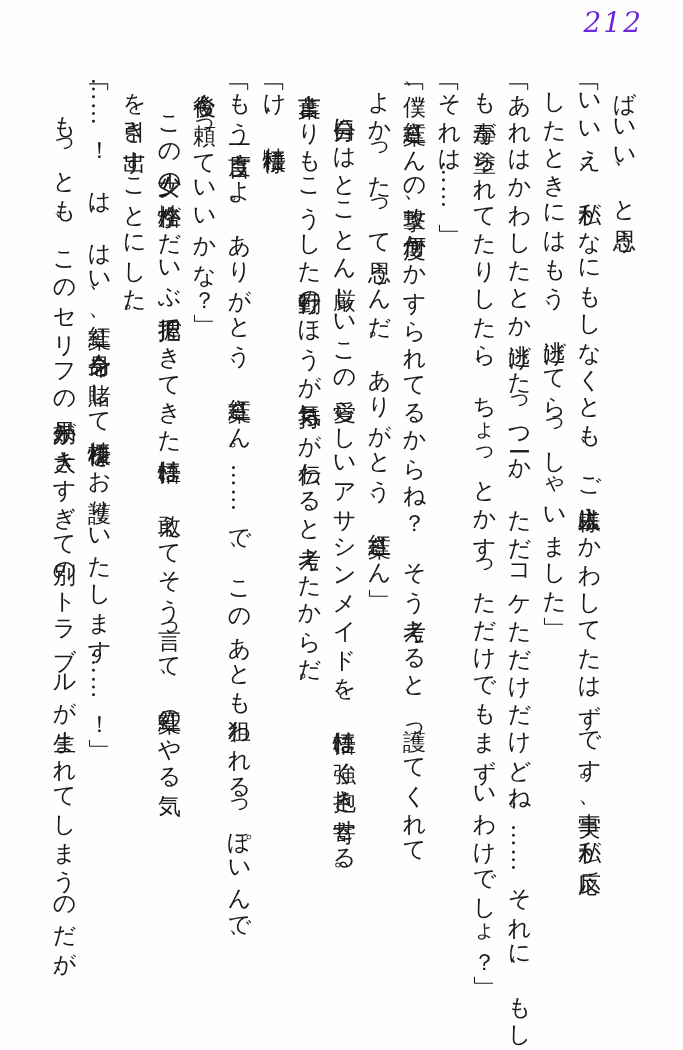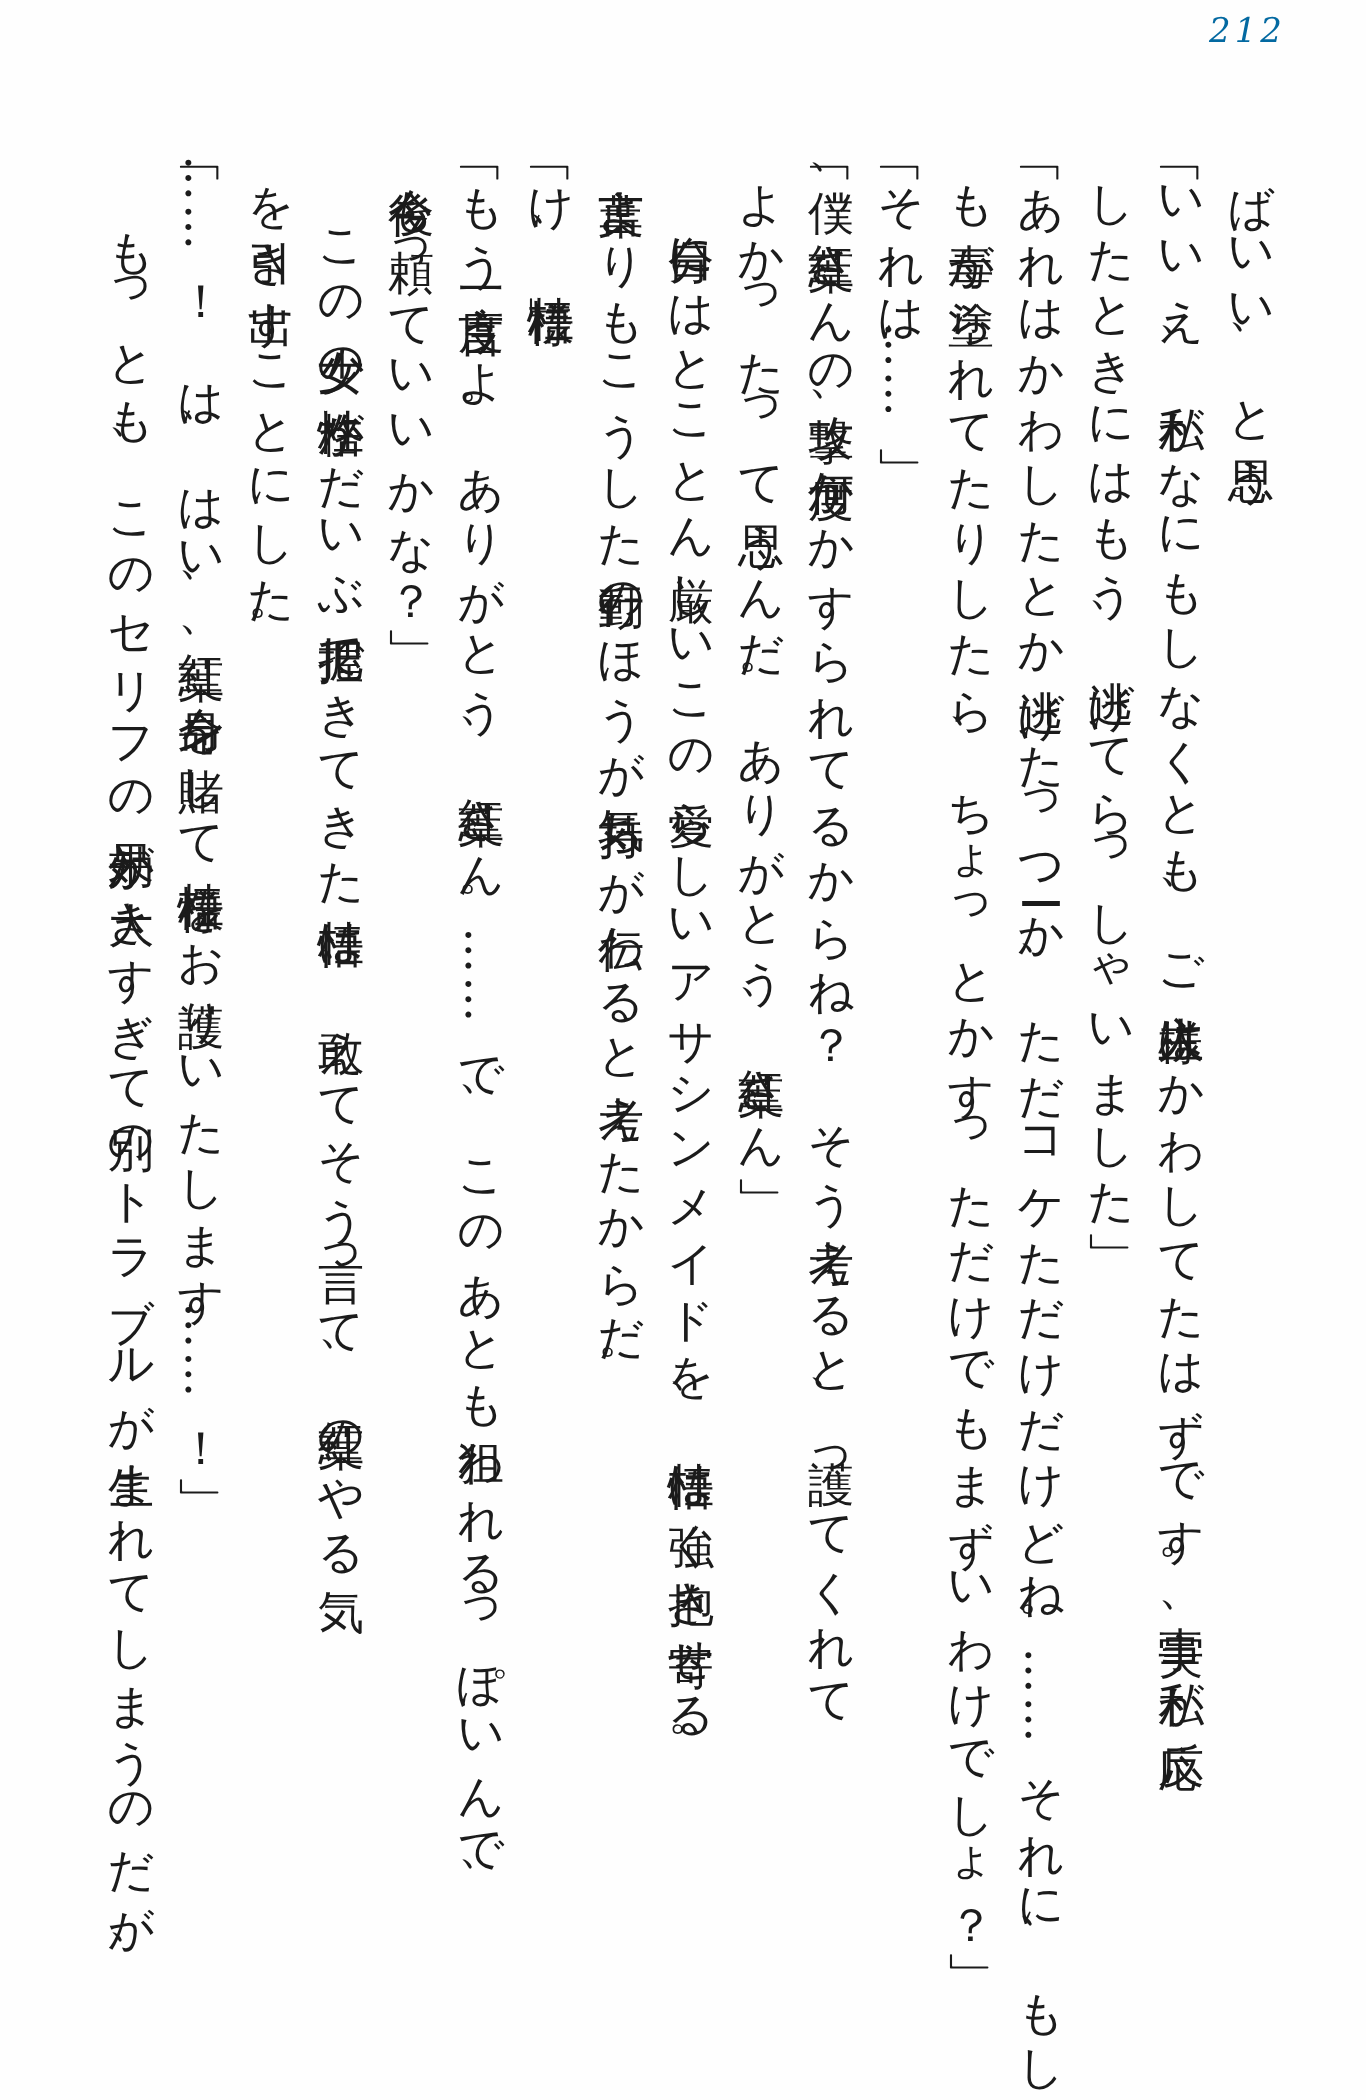--- a/index.html
+++ b/index.html
@@ -13,23 +13,23 @@
     height: 1050px;
     margin: 0 auto;
     background: #fefefe;
     overflow: hidden;
     font-family: "DejaVu Serif", "Liberation Serif", serif;
   }
   .page-number {
     position: absolute;
     top: 6px;
     right: 40px;
-    font-size: 17px;
+    font-size: 28px;
     font-style: italic;
-    color: #0369a1;
+    color: #6d28d9;
     letter-spacing: 2px;
   }
   .text-block {
     position: absolute;
     top: 76px;
     right: 41px;
     height: 950px;
     writing-mode: vertical-rl;
     text-orientation: mixed;
     font-size: 23px;

